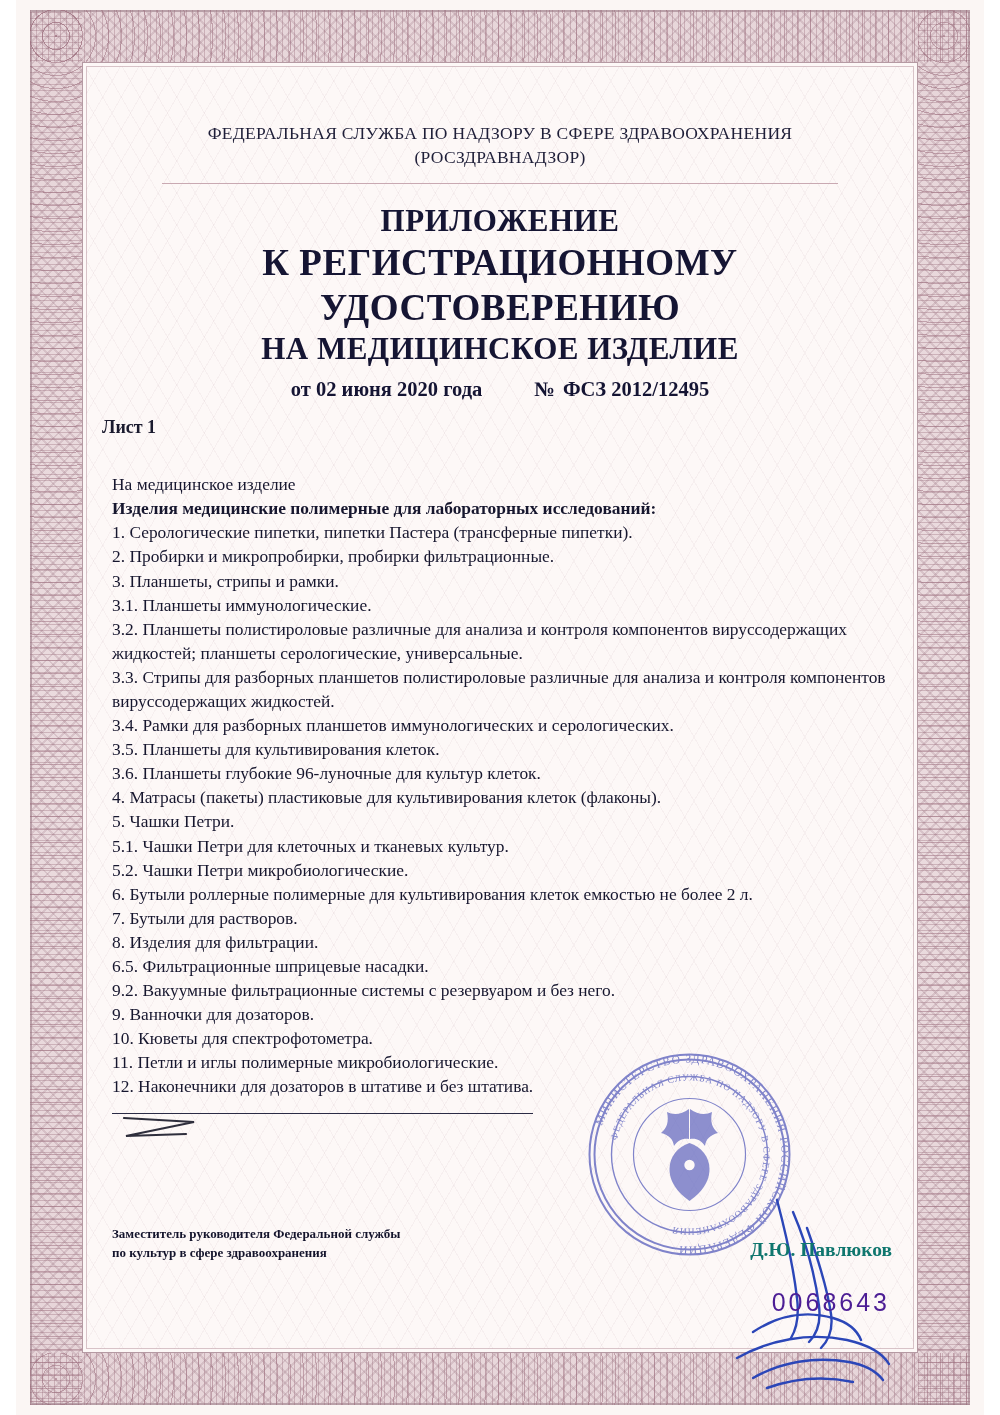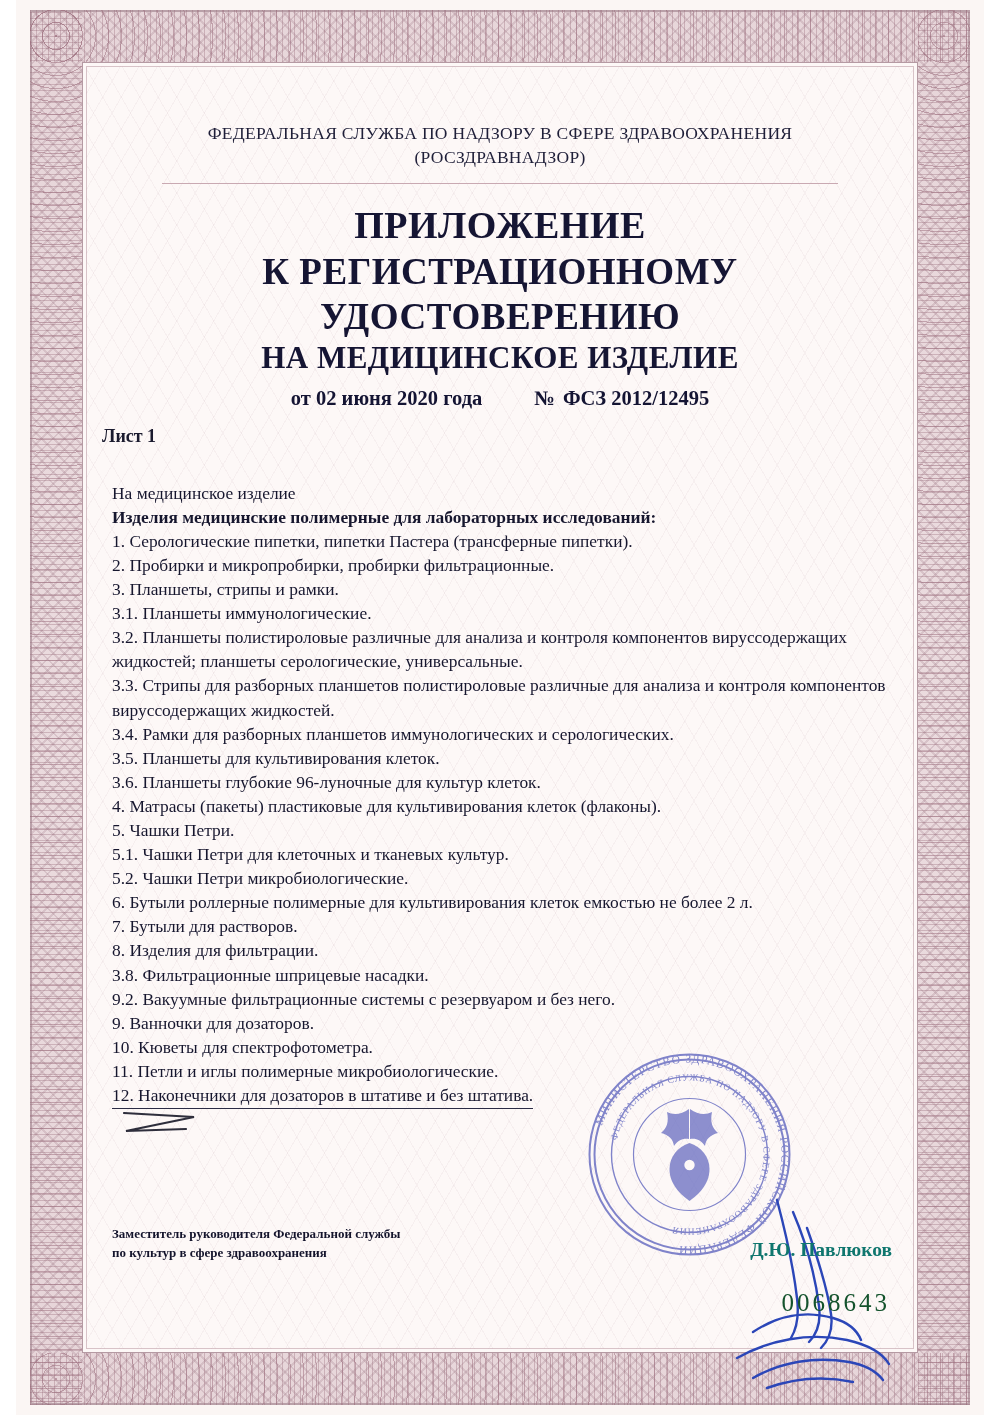--- a/index.html
+++ b/index.html
@@ -89,21 +89,21 @@
     border-top: 1px solid #c9a9b2;
   }
 
   .title {
     text-align: center;
     margin-top: 18px;
     font-weight: bold;
     color: #151533;
     line-height: 1.22;
   }
-  .title .t1 { display:block; font-size: 38px; letter-spacing: 0.5px; }
+  .title .t1 { display:block; font-size: 31px; letter-spacing: 0.5px; }
   .title .t2 { display:block; font-size: 37px; letter-spacing: 0.5px; }
   .title .t3 { display:block; font-size: 31px; letter-spacing: 0.5px; }
 
   .meta-row {
     margin-top: 10px;
     display: flex;
     justify-content: center;
     align-items: center;
     gap: 52px;
     font-weight: bold;
@@ -129,21 +129,21 @@
   }
   .body-block .intro { display: block; }
   .body-block .lead {
     display: block;
     font-weight: bold;
   }
   .body-block .item { display: block; font-family: Liberation Serif, serif; }
   .body-block .item.last {
     display: inline-block;
     border-bottom: 1px solid #2b2b45;
-    padding-bottom: 1px;
+    padding-bottom: 14px;
   }
 
   .strike-mark {
     position: relative;
     height: 30px;
     margin-left: 8px;
   }
   .strike-mark svg { position: absolute; left: 0; top: -2px; }
 
   
@@ -186,22 +186,22 @@
     font-size: 19.5px;
     color: #0f766e;
     padding-bottom: 2px;
     white-space: nowrap;
   }
 
   .serial {
     position: absolute;
     right: 8px;
     bottom: 18px;
-    color: #14532d;
-    font-family: Liberation Serif, serif;
+    color: #4c1d95;
+    font-family: Liberation Sans, sans-serif;
     font-size: 25px;
     letter-spacing: 3px;
   }
 </style>
 </head>
 <body>
 
 <div class="page">
 
   <div class="border-outer"></div>
@@ -250,21 +250,21 @@
       <span class="item">3.4. Рамки для разборных планшетов иммунологических и серологических.</span>
       <span class="item">3.5. Планшеты для культивирования клеток.</span>
       <span class="item">3.6. Планшеты глубокие 96-луночные для культур клеток.</span>
       <span class="item">4. Матрасы (пакеты) пластиковые для культивирования клеток (флаконы).</span>
       <span class="item">5. Чашки Петри.</span>
       <span class="item">5.1. Чашки Петри для клеточных и тканевых культур.</span>
       <span class="item">5.2. Чашки Петри микробиологические.</span>
       <span class="item">6. Бутыли роллерные полимерные для культивирования клеток емкостью не более 2 л.</span>
       <span class="item">7. Бутыли для растворов.</span>
       <span class="item">8. Изделия для фильтрации.</span>
-      <span class="item">3.8. Фильтрационные шприцевые насадки.</span>
+      <span class="item">6.5. Фильтрационные шприцевые насадки.</span>
       <span class="item">9.2. Вакуумные фильтрационные системы с резервуаром и без него.</span>
       <span class="item">9. Ванночки для дозаторов.</span>
       <span class="item">10. Кюветы для спектрофотометра.</span>
       <span class="item">11. Петли и иглы полимерные микробиологические.</span>
       <span class="item last">12. Наконечники для дозаторов в штативе и без штатива.</span>
 
       <div class="strike-mark">
         <svg width="120" height="34" viewBox="0 0 120 34" fill="none">
           <path d="M4 6 L74 10 L6 24 L66 22" stroke="#2e2e3c" stroke-width="2.2" fill="none" stroke-linecap="round"></path>
         </svg>

